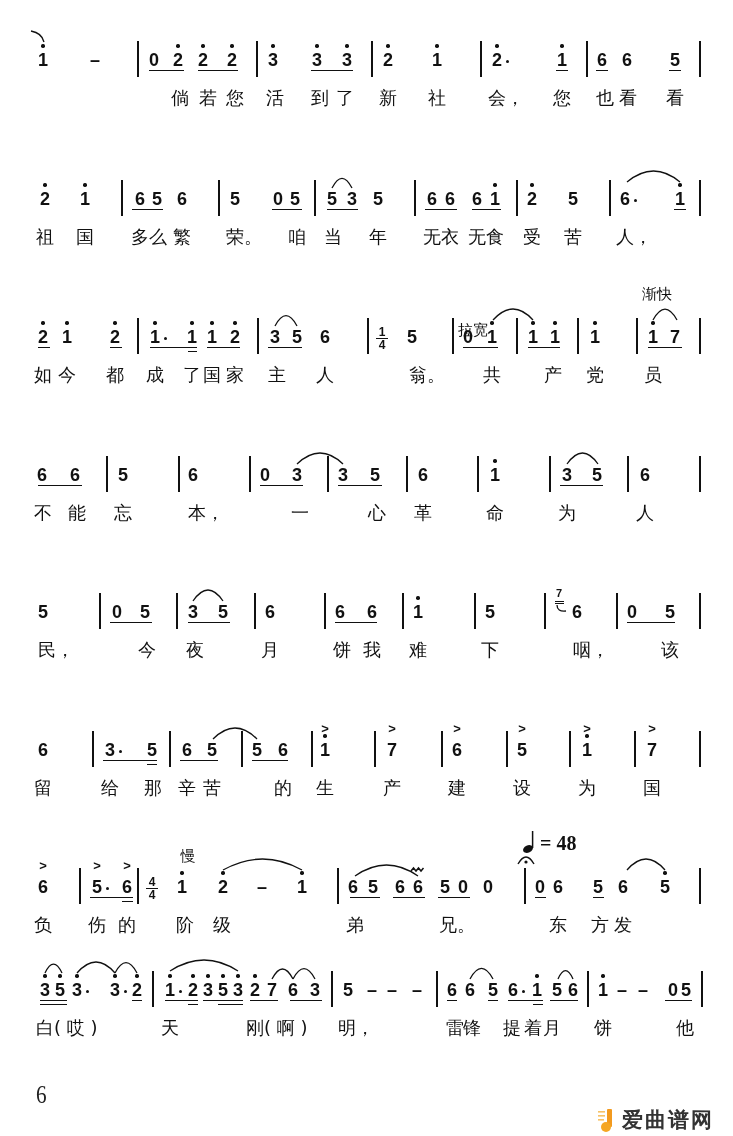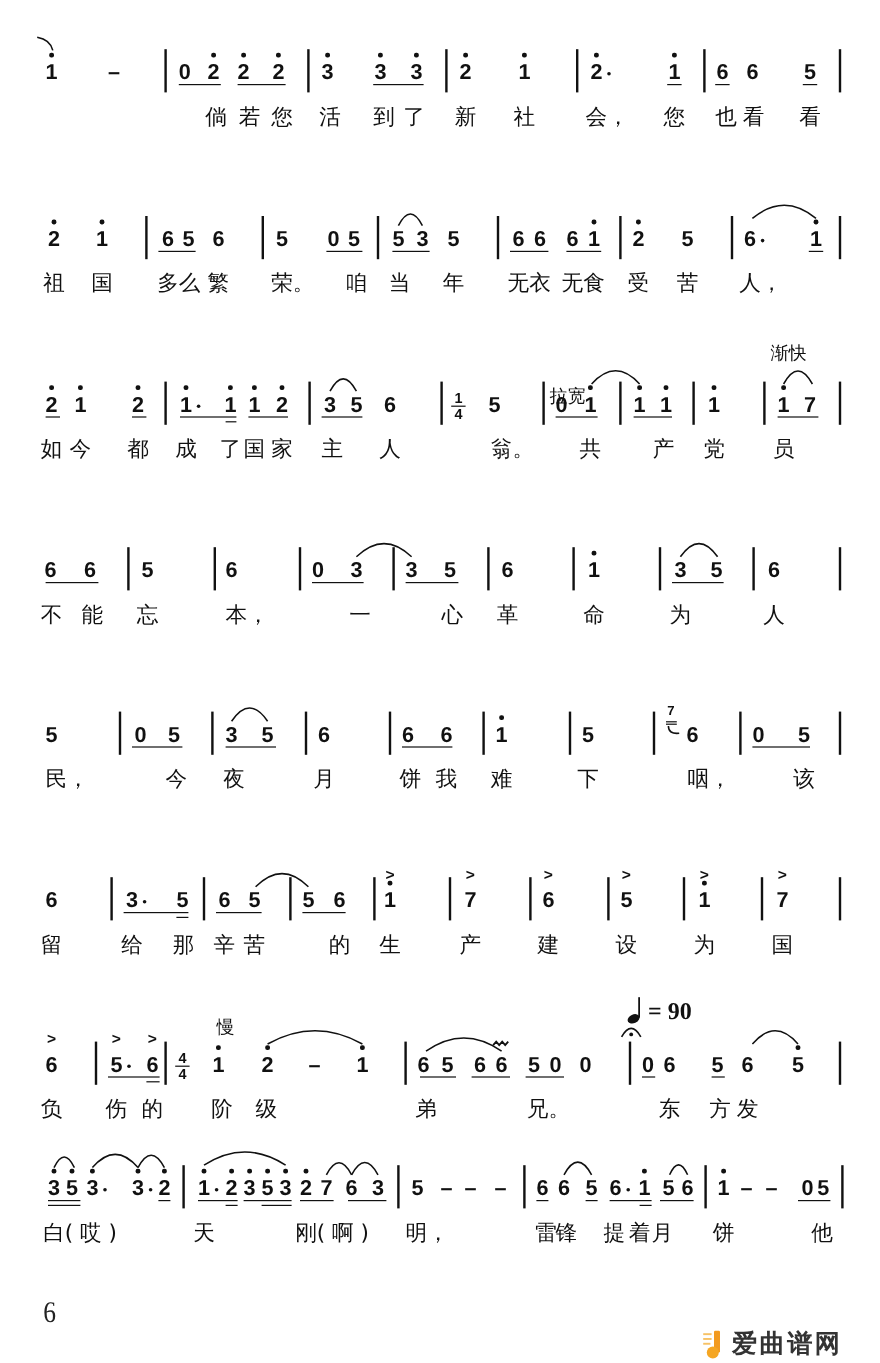--- a/index.html
+++ b/index.html
@@ -42,21 +42,21 @@
     }
     .grace-line { position: absolute; height: 1px; background: #111; }
     .tempo-text {
       position: absolute; white-space: nowrap;
       font-family: "Liberation Serif", serif; font-weight: bold; font-size: 20px; line-height: 20px;
     }
     .page-number {
       position: absolute; left: 36px; top: 1082px; font-family: "Liberation Serif", serif;
       font-size: 25px; line-height: 25px; color: #222; transform: scaleX(0.85); transform-origin: left top;
     }
-    .watermark { position: absolute; left: 584px; top: 1106px; height: 28px; display: flex; align-items: center; justify-content: center; }
+    .watermark { position: absolute; left: 596px; top: 1106px; height: 28px; display: flex; align-items: center; justify-content: center; }
     .watermark-text {
       font-size: 21px; line-height: 24px; font-weight: bold; color: #333333; letter-spacing: 2px;
       font-family: "DejaVu Sans", sans-serif; margin-left: 6px;
     }
   </style>
 </head>
 <body>
 
 <div id="page">
   <svg id="slur-layer" xmlns="http://www.w3.org/2000/svg" width="733" height="1136" viewBox="0 0 733 1136">
@@ -391,21 +391,21 @@
         <span class="note" style="left: 615px; top: 878px;"><span>6</span></span>
         <span class="note" style="left: 657px; top: 878px;"><span>5</span><span class="hi-dot"></span></span>
         <div class="beam" style="left: 90px; width: 43px; top: 897px;"></div>
         <div class="beam" style="left: 122px; width: 11px; top: 900.5px;"></div>
         <div class="beam" style="left: 350px; width: 30px; top: 897px;"></div>
         <div class="beam" style="left: 393px; width: 32px; top: 897px;"></div>
         <div class="beam" style="left: 438px; width: 32px; top: 897px;"></div>
         <div class="beam" style="left: 535px; width: 11px; top: 897px;"></div>
         <div class="beam" style="left: 593px; width: 11px; top: 897px;"></div>
         <span class="mark" style="left: 188px; top: 849px;">慢</span>
-        <span class="tempo-text" style="left: 540px; top: 833px;">= 90</span>
+        <span class="tempo-text" style="left: 540px; top: 833px;">= 48</span>
         <span class="lyric" style="left: 34px; top: 916px;">负</span>
         <span class="lyric" style="left: 88px; top: 916px;">伤</span>
         <span class="lyric" style="left: 118px; top: 916px;">的</span>
         <span class="lyric" style="left: 176px; top: 916px;">阶</span>
         <span class="lyric" style="left: 213px; top: 916px;">级</span>
         <span class="lyric" style="left: 346px; top: 916px;">弟</span>
         <span class="lyric" style="left: 439px; top: 916px;">兄。</span>
         <span class="lyric" style="left: 549px; top: 916px;">东</span>
         <span class="lyric" style="left: 591px; top: 916px;">方</span>
         <span class="lyric" style="left: 614px; top: 916px;">发</span>

